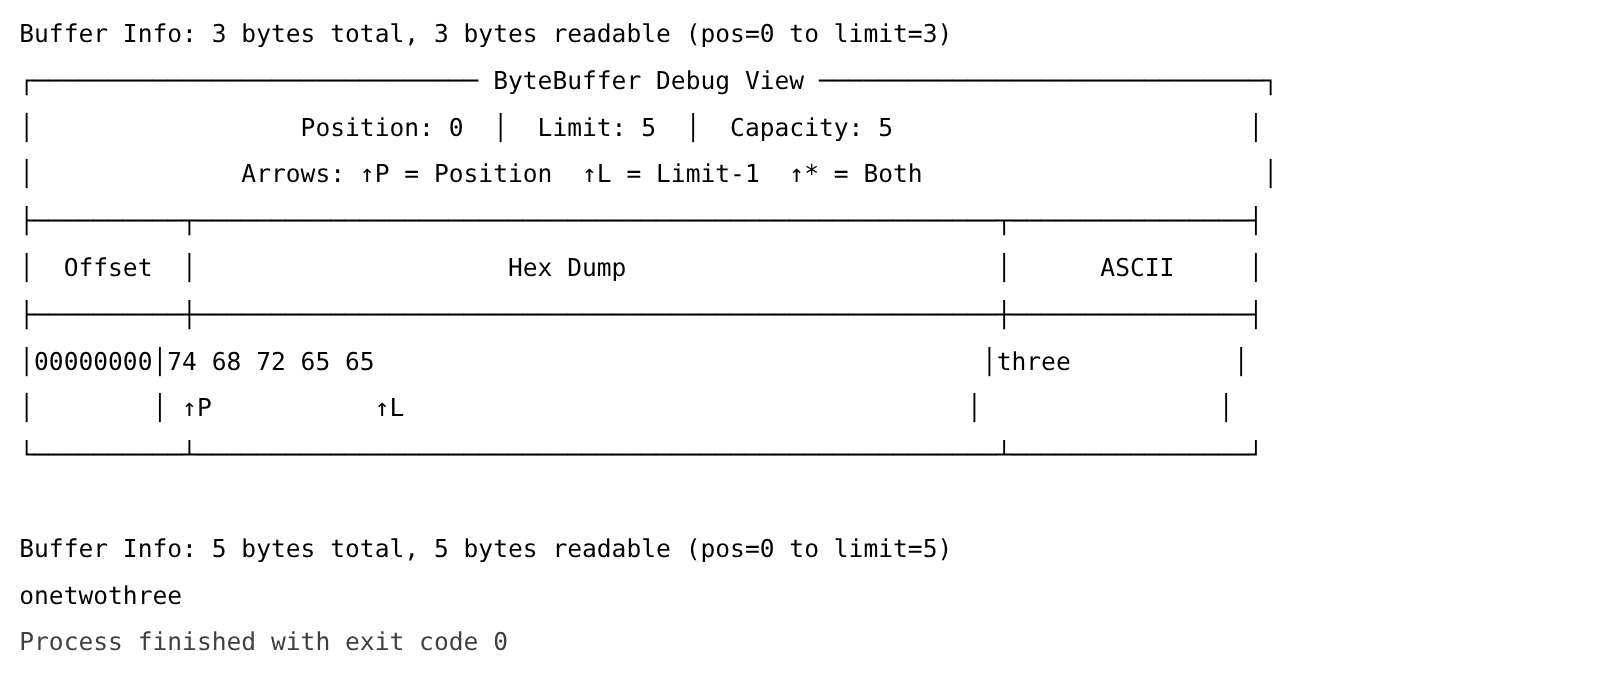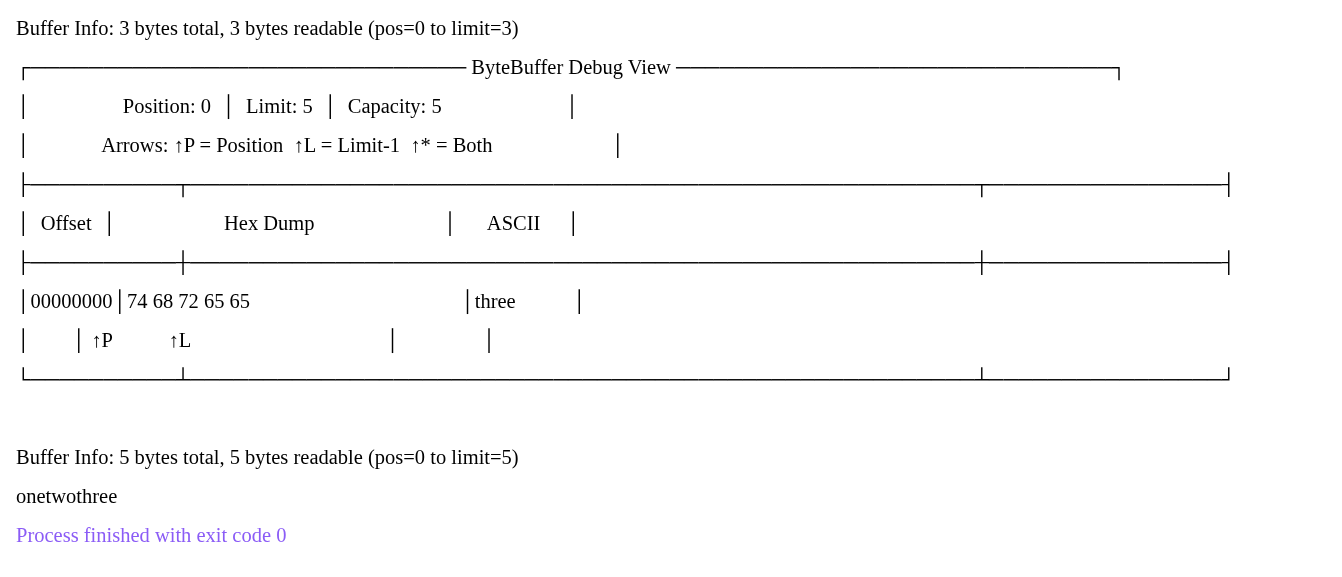--- a/index.html
+++ b/index.html
@@ -16,27 +16,26 @@
   #console {
     position: absolute;
     left: 16px;
     top: 9px;
     font-size: 20.5px;
     line-height: 39px;
     letter-spacing: 0px;
     color: #000000;
     white-space: pre;
     font-variant-ligatures: none;
-    font-family: Liberation Serif, serif;
     -webkit-font-smoothing: antialiased;
   }
   .line {
     white-space: pre;
     display: block;
     height: 39px;
   }
   .stdout { color: #000000; }
-  .exit   { color: #8b5cf6; }
+  .exit   { color: #404040; }
 </style>
 </head>
 <body>
 
 <div id="console"><span class="line stdout">Buffer Info: 3 bytes total, 3 bytes readable (pos=0 to limit=3)</span><span class="line stdout">┌────────────────────────────── ByteBuffer Debug View ──────────────────────────────┐</span><span class="line stdout">│                  Position: 0  │  Limit: 5  │  Capacity: 5                        │</span><span class="line stdout">│              Arrows: ↑P = Position  ↑L = Limit-1  ↑* = Both                       │</span><span class="line stdout">├──────────┬──────────────────────────────────────────────────────┬────────────────┤</span><span class="line stdout">│  Offset  │                     Hex Dump                         │      ASCII     │</span><span class="line stdout">├──────────┼──────────────────────────────────────────────────────┼────────────────┤</span><span class="line stdout">│00000000│74 68 72 65 65                                         │three           │</span><span class="line stdout">│        │ ↑P           ↑L                                      │                │</span><span class="line stdout">└──────────┴──────────────────────────────────────────────────────┴────────────────┘</span><span class="line stdout"></span><span class="line stdout">Buffer Info: 5 bytes total, 5 bytes readable (pos=0 to limit=5)</span><span class="line stdout">onetwothree</span><span class="line exit">Process finished with exit code 0</span></div>
 
 </body></html>

